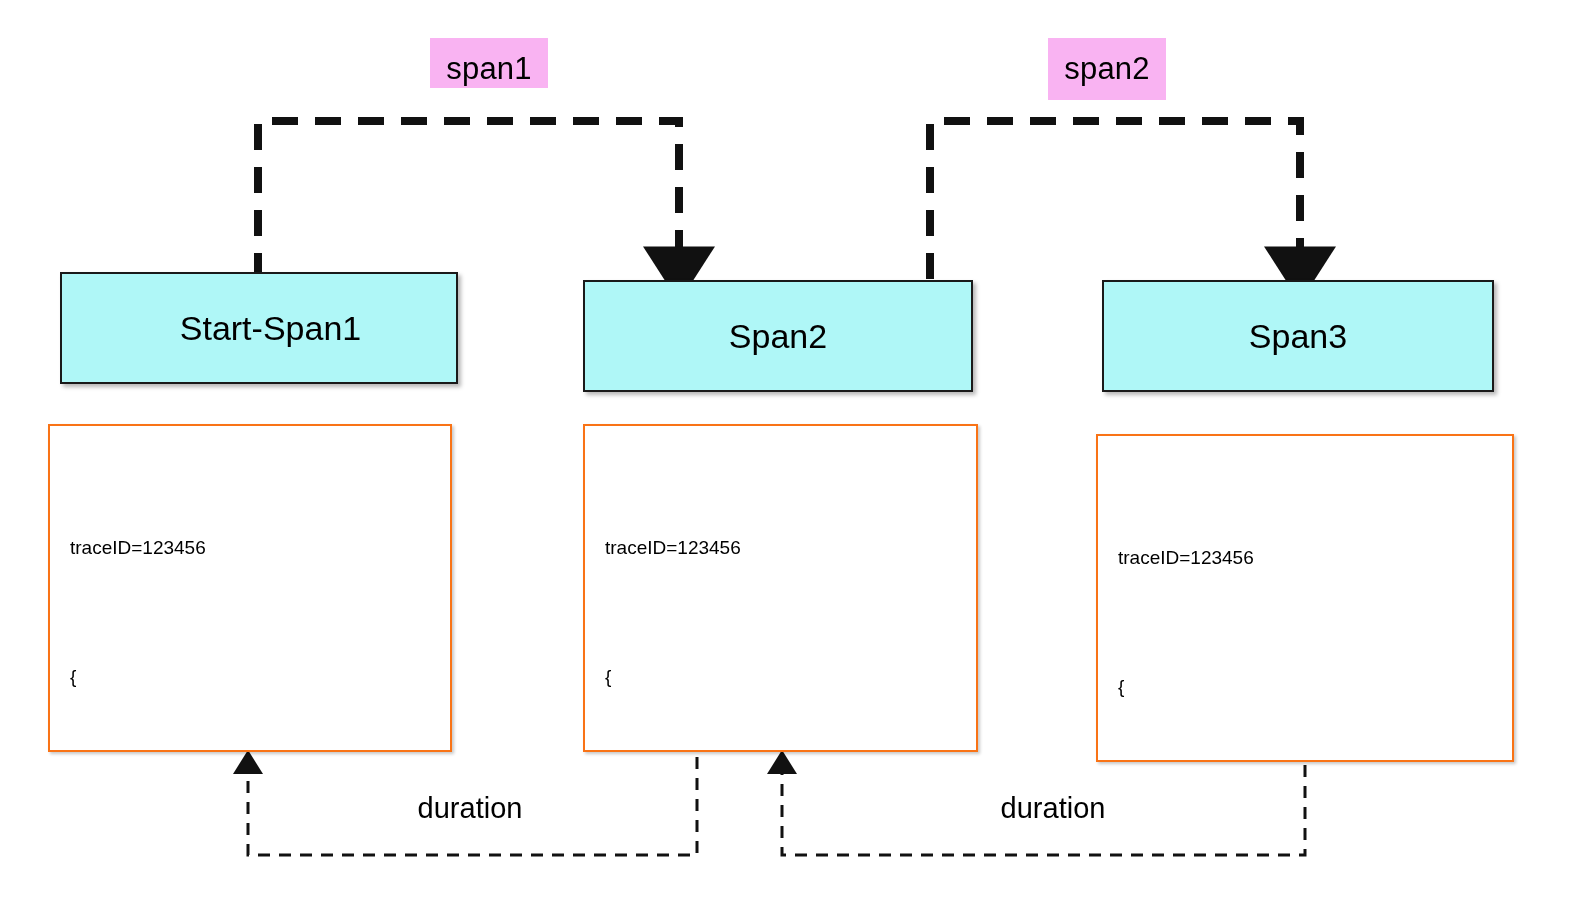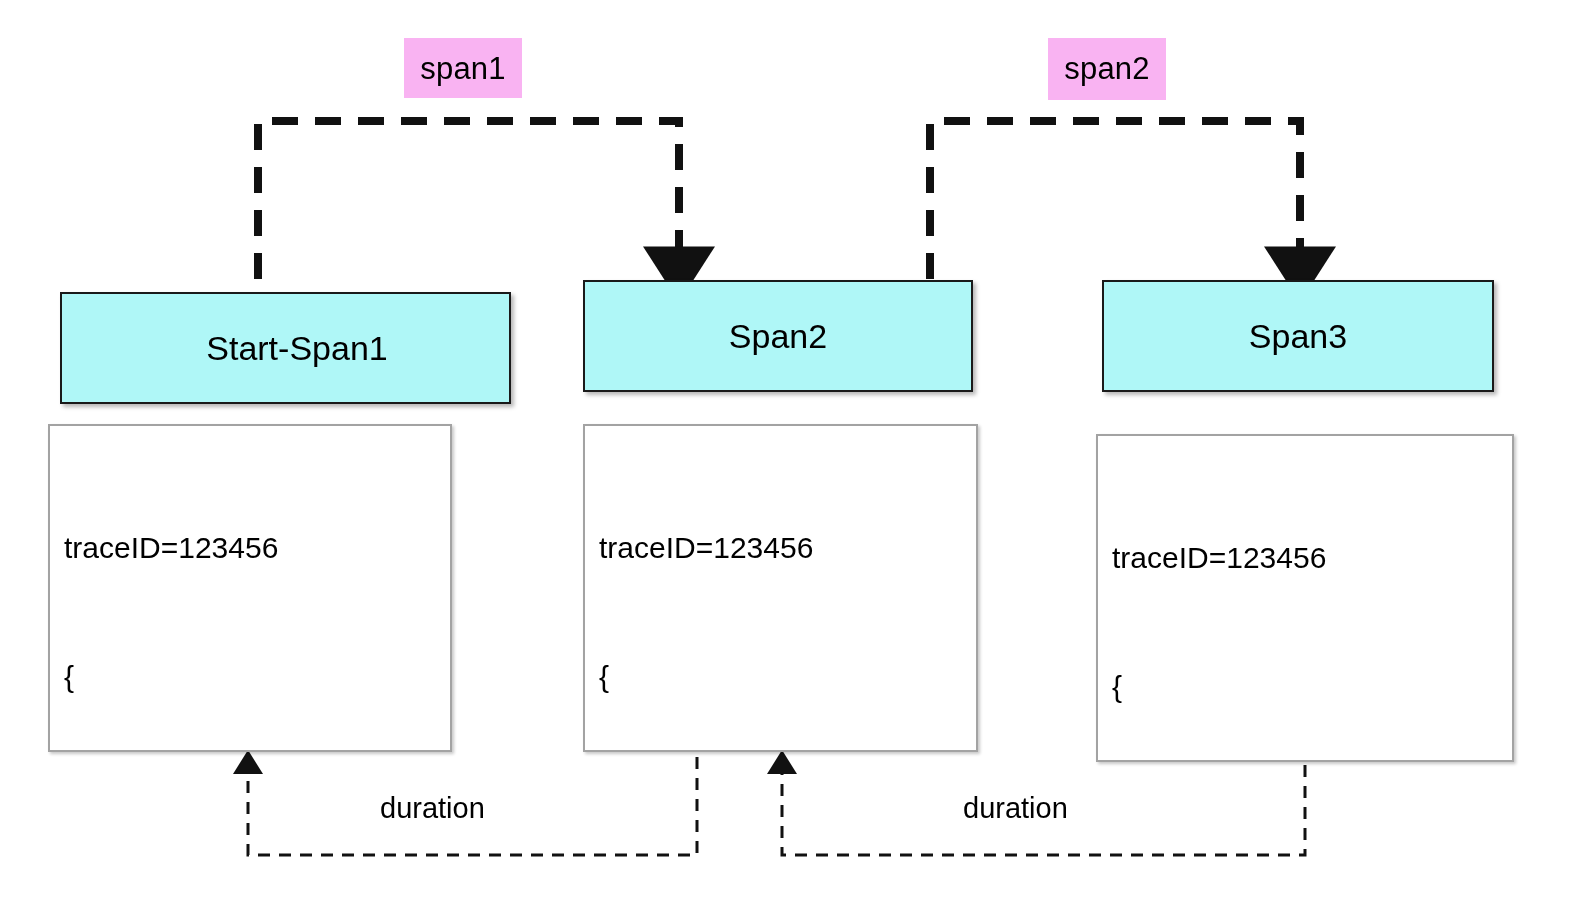--- a/index.html
+++ b/index.html
@@ -54,38 +54,39 @@
     justify-content: center;
     font-size: 34px;
     color: #000000;
     box-shadow: 3px 3px 4px rgba(0,0,0,0.28);
   }
 
   
   .code-box {
     position: absolute;
     background: #ffffff;
-    border: 2px solid #a3a3a3;
+    border: 2px solid #f97316;
     box-sizing: border-box;
     box-shadow: 2px 2px 3px rgba(0,0,0,0.22);
-    padding: 14px 10px 10px 14px;
-    font-size: 30px;
+    padding: 14px 10px 10px 20px;
+    font-size: 19px;
     line-height: 43px;
     color: #000000;
     white-space: pre;
     overflow: hidden;
   }
   .code-box .ln { display: block; }
 
   
   .duration-label {
     position: absolute;
     font-size: 29px;
     color: #000000;
     white-space: nowrap;
+    text-align: center;
   }
 
   
   #watermark {
     position: absolute;
     right: 18px;
     bottom: 14px;
     font-size: 22px;
     color: #c9c9c9;
     white-space: nowrap;
@@ -109,25 +110,25 @@
 
     <path d="M 258 279 L 258 121 L 679 121 L 679 272" fill="none" stroke="#111111" stroke-width="8" stroke-dasharray="26 17" marker-end="url(#bigArrow)"></path>
 
     <path d="M 930 279 L 930 121 L 1300 121 L 1300 272" fill="none" stroke="#111111" stroke-width="8" stroke-dasharray="26 17" marker-end="url(#bigArrow)"></path>
 
     <path d="M 697 757 L 697 855 L 248 855 L 248 762" fill="none" stroke="#111111" stroke-width="3" stroke-dasharray="12 9" marker-end="url(#smallArrowUp)"></path>
 
     <path d="M 1305 765 L 1305 855 L 782 855 L 782 762" fill="none" stroke="#111111" stroke-width="3" stroke-dasharray="12 9" marker-end="url(#smallArrowUp)"></path>
   </svg>
 
-  <div class="span-label" style="left:404px; top:38px; width:118px; height:60px;">span1</div>
+  <div class="span-label" style="left:430px; top:38px; width:118px; height:50px;">span1</div>
 
   <div class="span-label" style="left:1048px; top:38px; width:118px; height:62px;">span2</div>
 
-  <div class="span-box" style="left:60px; top:292px; width:451px; height:112px;padding-left:23px;">
+  <div class="span-box" style="left:60px; top:272px; width:398px; height:112px;padding-left:23px;">
     <span>Start-Span1</span>
   </div>
 
   <div class="span-box" style="left:583px; top:280px; width:390px; height:112px;">
     <span>Span2</span>
   </div>
 
   <div class="span-box" style="left:1102px; top:280px; width:392px; height:112px;text-align:center;">
     <span>Span3</span>
   </div>

